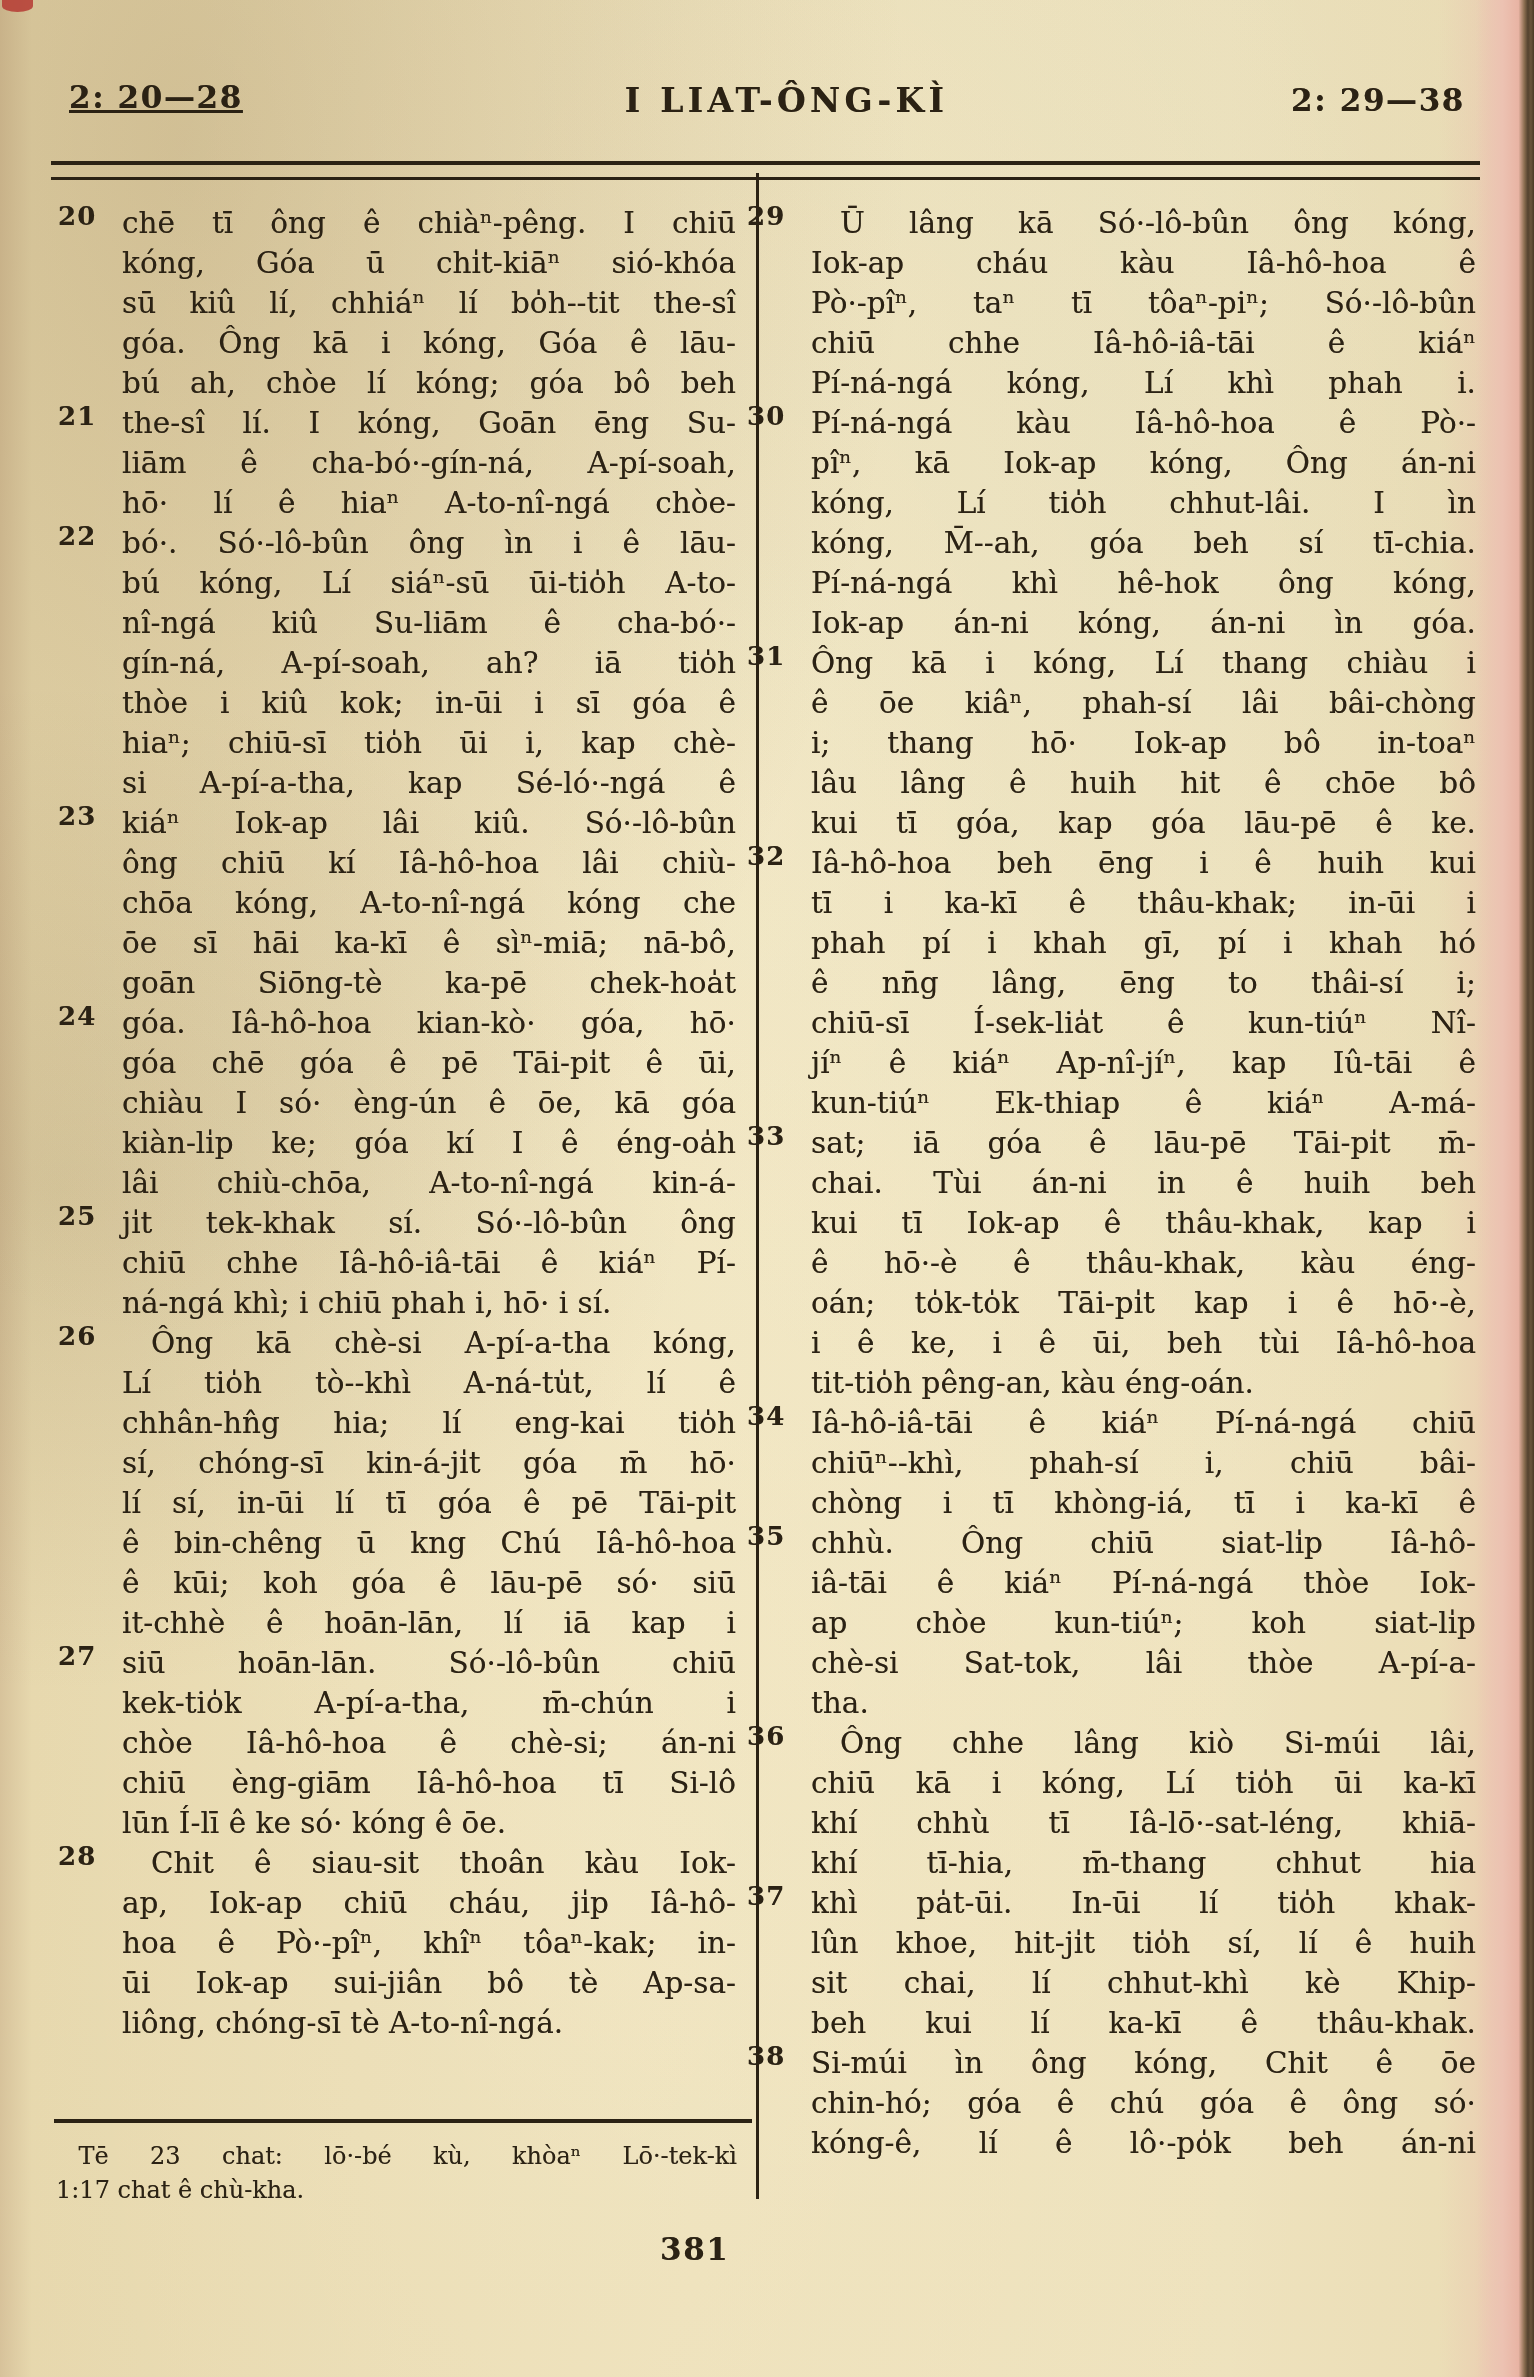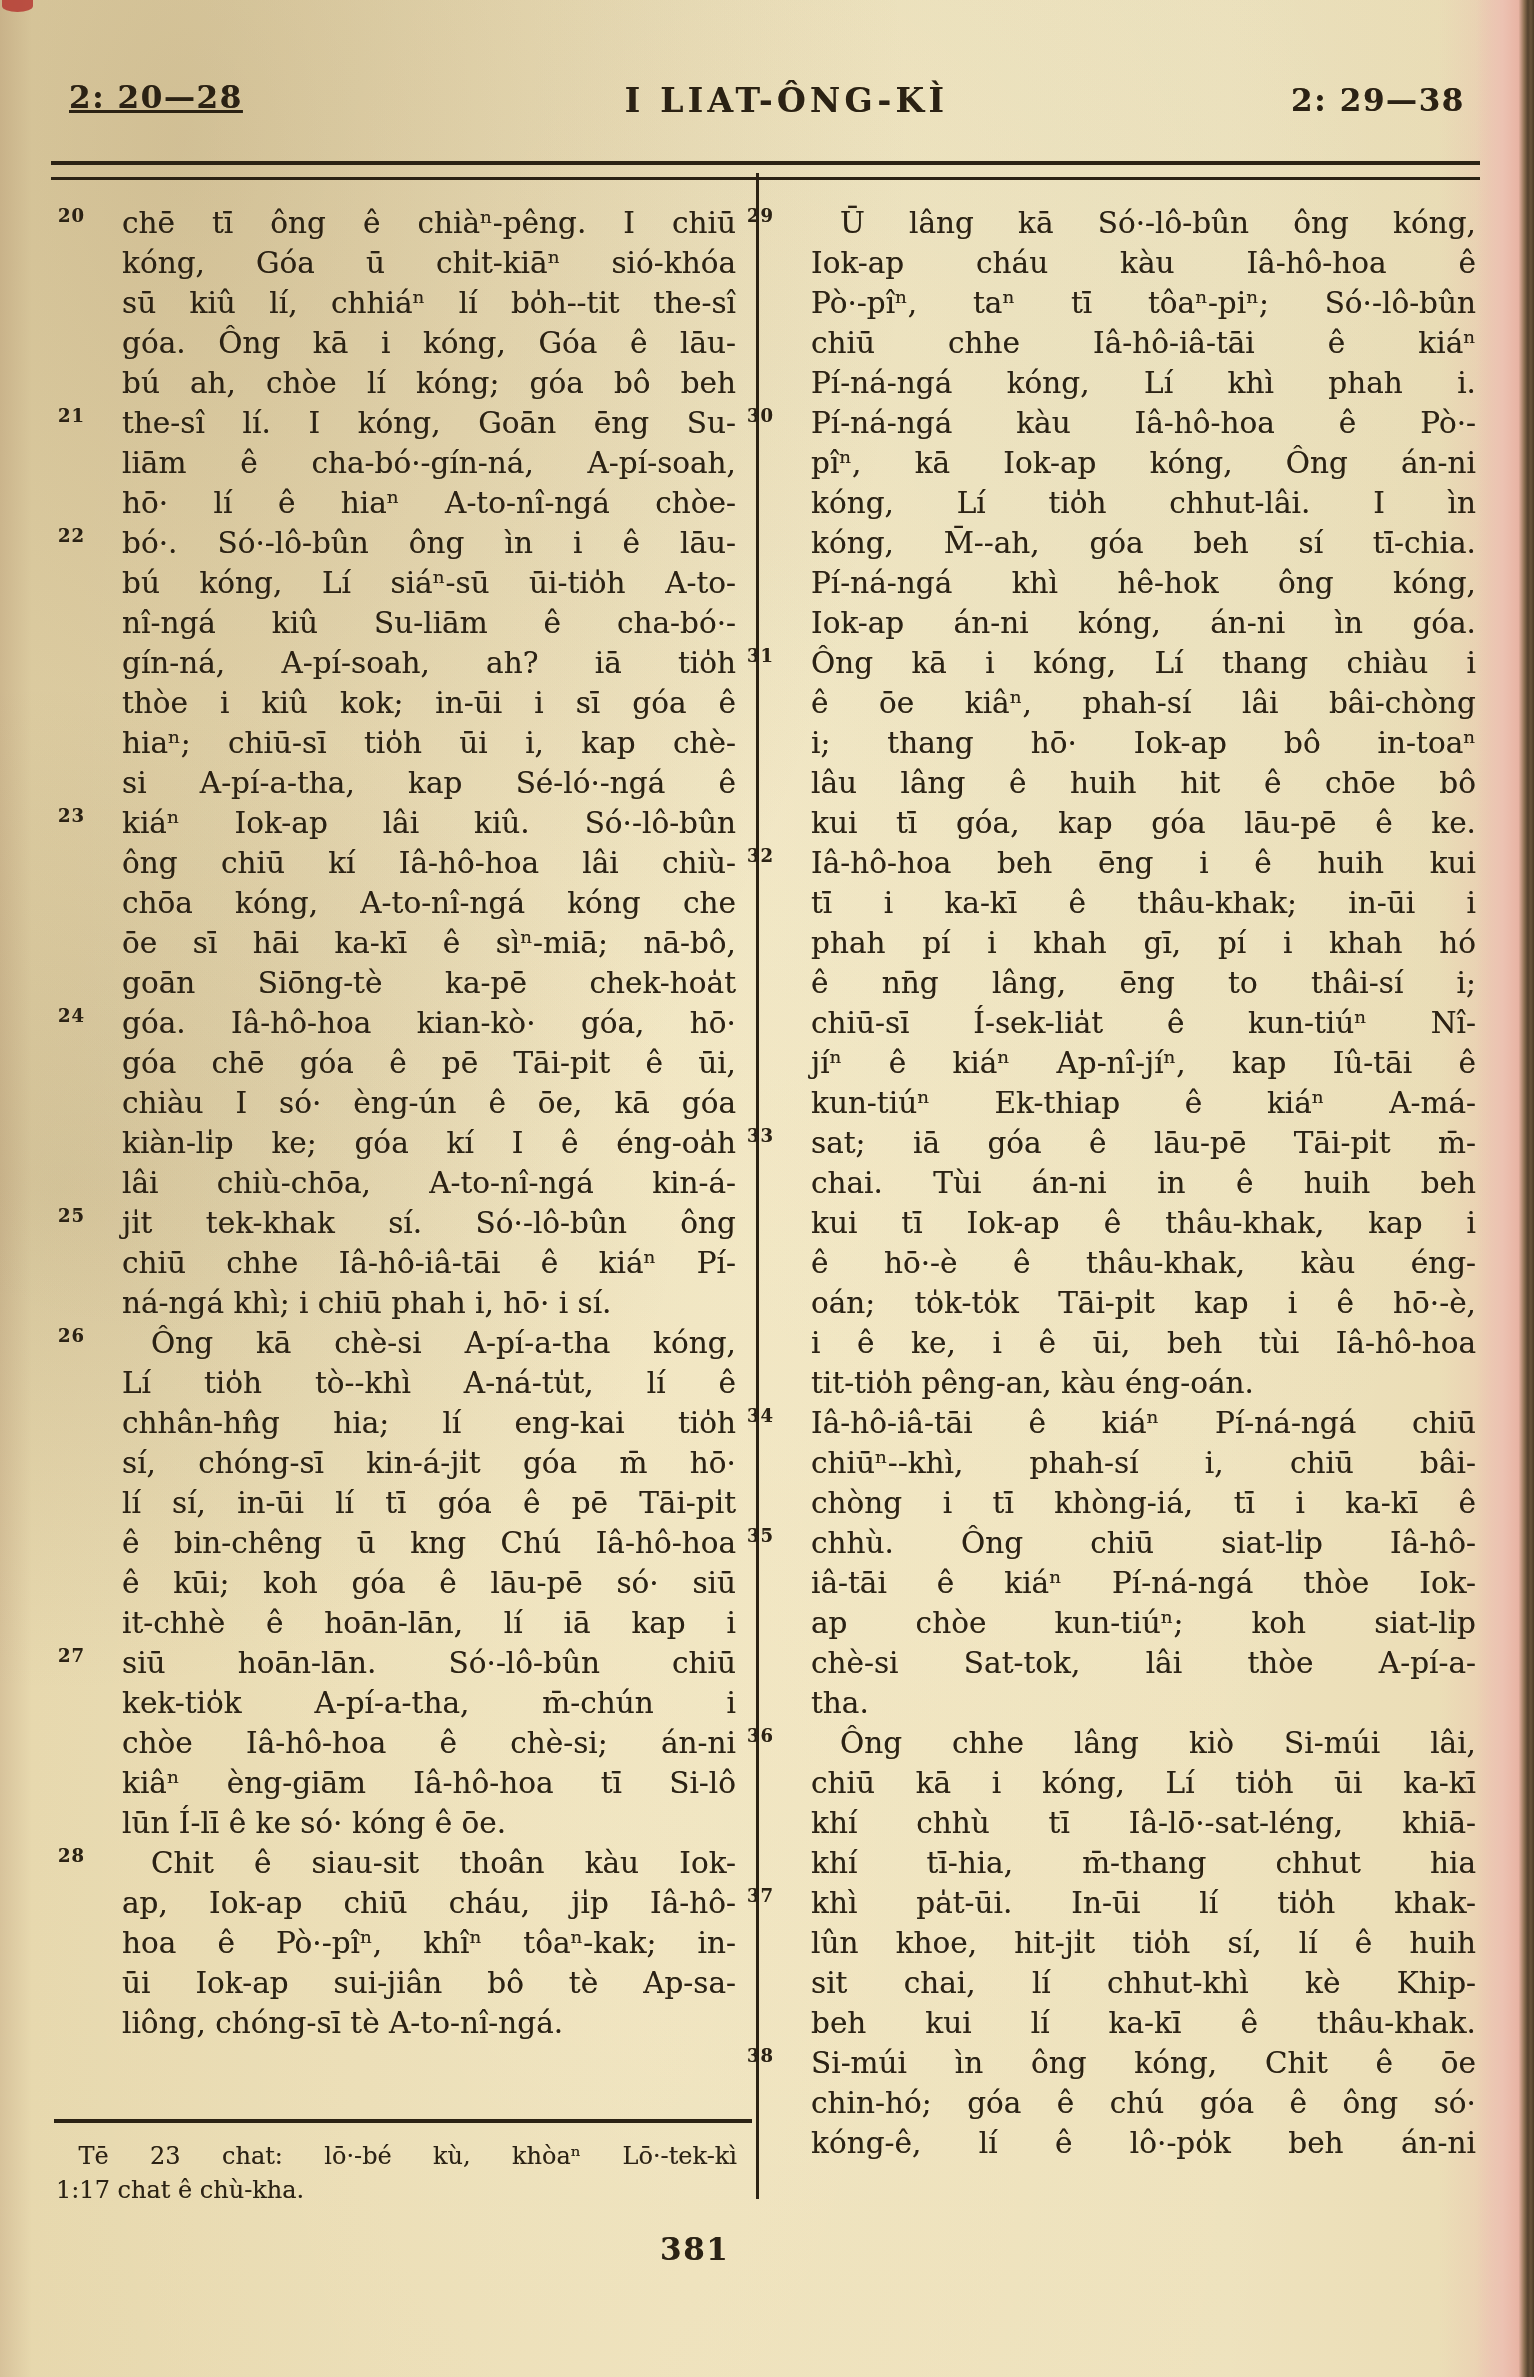--- a/index.html
+++ b/index.html
@@ -48,21 +48,21 @@
   .ln{
     position:relative;height:40px;line-height:40px;
     text-align:justify;text-align-last:justify;
     white-space:nowrap; 
   }
   .ln{white-space:normal;}
   .ln.end{text-align-last:left;}
   .ln.ind{text-indent:29px;}
   .vnum{
     position:absolute;left:-64px;top:-7px;width:56px;
-    font-size:18px;font-weight:700;letter-spacing:1.1px;text-align:center;text-indent:0;
+    font-size:26px;font-weight:700;letter-spacing:1.1px;text-align:center;text-indent:0;
   }
   
   .fn-rule{position:absolute;left:54px;top:2119px;width:698px;height:4.3px;background:#2b2214;}
   .footnote{position:absolute;left:56px;top:2139px;width:681px;font-size:24px;line-height:34px;}
   .footnote .f1{text-align:justify;text-align-last:justify;text-indent:22.5px;}
   .footnote .f2{text-align:left;}
   .page-num{position:absolute;left:660px;top:2231px;width:118px;text-align:left;font-size:31px;font-weight:700;letter-spacing:1.6px;}
   .ink{color:#2b2214;text-shadow:0 0 0.5px rgba(43,34,20,.45);}
 </style>
 </head>
@@ -113,21 +113,21 @@
       <div class="ln">Lí tio̍h tò--khì A-ná-tu̍t, lí ê</div>
       <div class="ln">chhân-hn̂g hia; lí eng-kai tio̍h</div>
       <div class="ln">sí, chóng-sī kin-á-ji̍t góa m̄ hō·</div>
       <div class="ln">lí sí, in-ūi lí tī góa ê pē Tāi-pi̍t</div>
       <div class="ln">ê bin-chêng ū kng Chú Iâ-hô-hoa</div>
       <div class="ln">ê kūi; koh góa ê lāu-pē só· siū</div>
       <div class="ln">it-chhè ê hoān-lān, lí iā kap i</div>
       <div class="ln"><span class="vnum">27</span>siū hoān-lān.  Só·-lô-bûn chiū</div>
       <div class="ln">kek-tio̍k A-pí-a-tha, m̄-chún i</div>
       <div class="ln">chòe Iâ-hô-hoa ê chè-si; án-ni</div>
-      <div class="ln">kiâⁿ èng-giām Iâ-hô-hoa tī Si-lô</div>
+      <div class="ln">chiū èng-giām Iâ-hô-hoa tī Si-lô</div>
       <div class="ln end">lūn Í-lī ê ke só· kóng ê ōe.</div>
       <div class="ln ind"><span class="vnum">28</span>Chit ê siau-sit thoân kàu Iok-</div>
       <div class="ln">ap, Iok-ap chiū cháu, ji̍p Iâ-hô-</div>
       <div class="ln">hoa ê Pò·-pîⁿ, khîⁿ tôaⁿ-kak; in-</div>
       <div class="ln">ūi Iok-ap sui-jiân bô tè Ap-sa-</div>
       <div class="ln end">liông, chóng-sī tè A-to-nî-ngá.</div>
     </div>
   <div id="col-right" class="col ink">
       <div class="ln ind"><span class="vnum">29</span>Ū lâng kā Só·-lô-bûn ông kóng,</div>
       <div class="ln">Iok-ap cháu kàu Iâ-hô-hoa ê</div>

